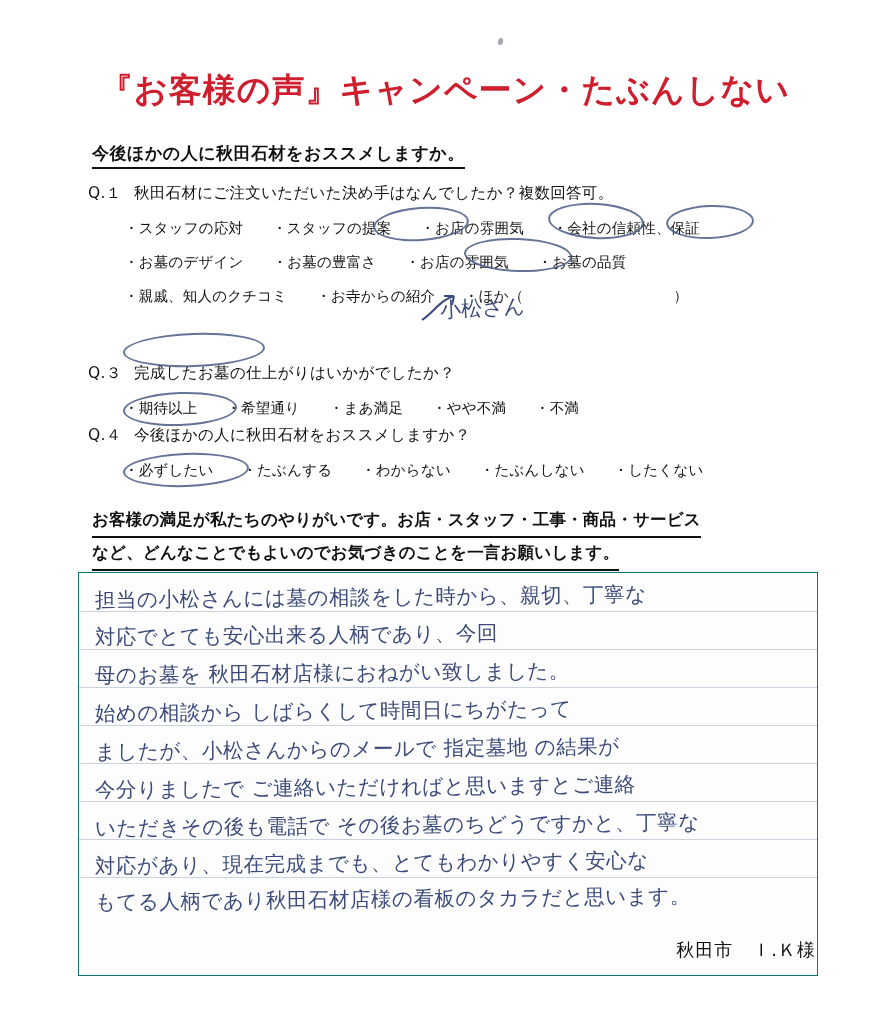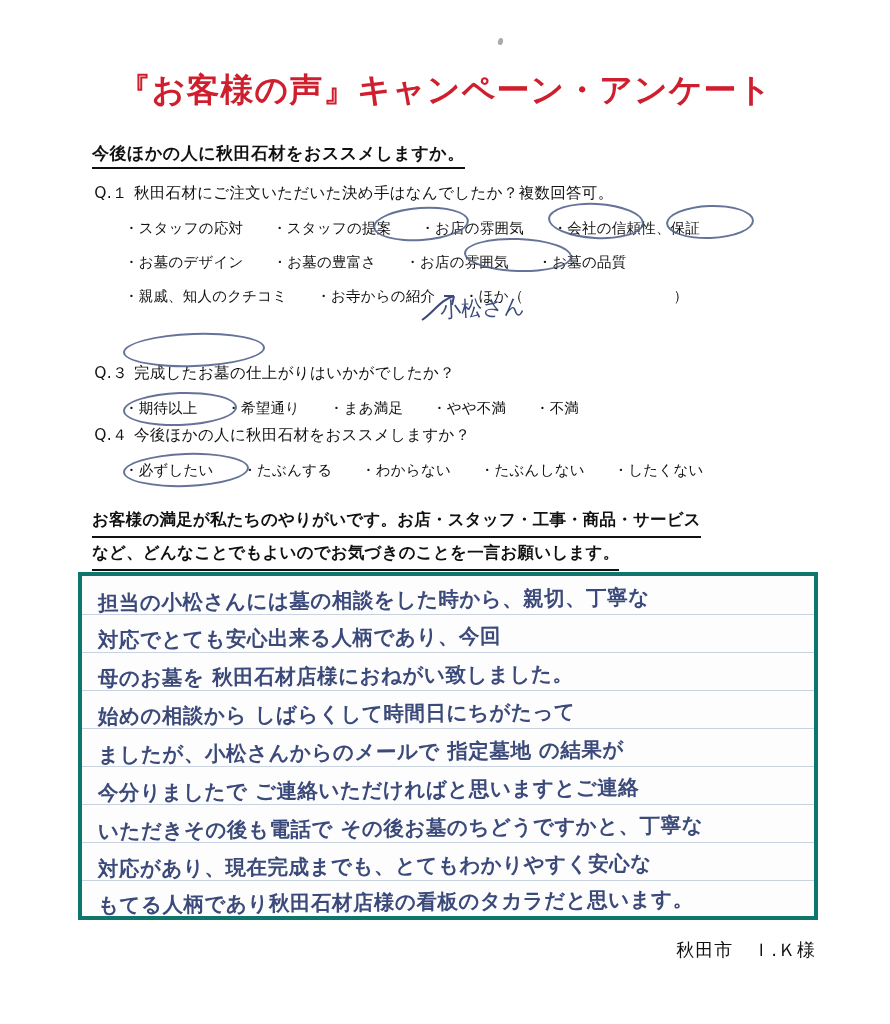--- a/index.html
+++ b/index.html
@@ -65,21 +65,20 @@
   }
   .qline {
     font-size: 15.5px;
     color: #111;
     white-space: nowrap;
     letter-spacing: .3px;
   }
   .qnum {
     display: inline-block;
     width: 46px;
-    text-align: center;
   }
   .optline {
     font-size: 14.5px;
     color: #111;
     white-space: nowrap;
     margin-top: 15px;
     padding-left: 36px;
     letter-spacing: .2px;
   }
   .opt {
@@ -107,26 +106,25 @@
   .closing span {
     border-bottom: 2px solid #111;
     display: inline-block;
     padding-bottom: 1px;
   }
   .answer-box {
     position: absolute;
     left: 78px;
     top: 572px;
     width: 740px;
-    height: 348px;
-    border: 4px solid #0f766e;
+    height: 404px;
+    border: 1px solid #0f766e;
     box-sizing: border-box;
     background: #fdfdfd;
     overflow: hidden;
-    font-weight: bold;
   }
   .rule {
     position: absolute;
     left: 0;
     width: 100%;
     height: 1px;
     background: #c9d3e0;
   }
   .signature {
     position: absolute;
@@ -167,21 +165,21 @@
     pointer-events: none;
   }
 </style>
 </head>
 <body>
 
 <div class="page">
 
   <div class="speck"></div>
 
-  <div class="title">『お客様の声』キャンペーン・アンケート</div>
+  <div class="title">『お客様の声』キャンペーン・たぶんしない</div>
 
   <div class="instruction">今後ほかの人に秋田石材をおススメしますか。</div>
 
   <div class="qblock" style="top:183px;">
     <div class="qline">
       <span class="qnum">Q.１</span><span>秋田石材にご注文いただいた決め手はなんでしたか？複数回答可。</span>
     </div>
     <div class="optline">
       <span class="opt">・スタッフの応対</span>
       <span class="opt">・スタッフの提案</span>

